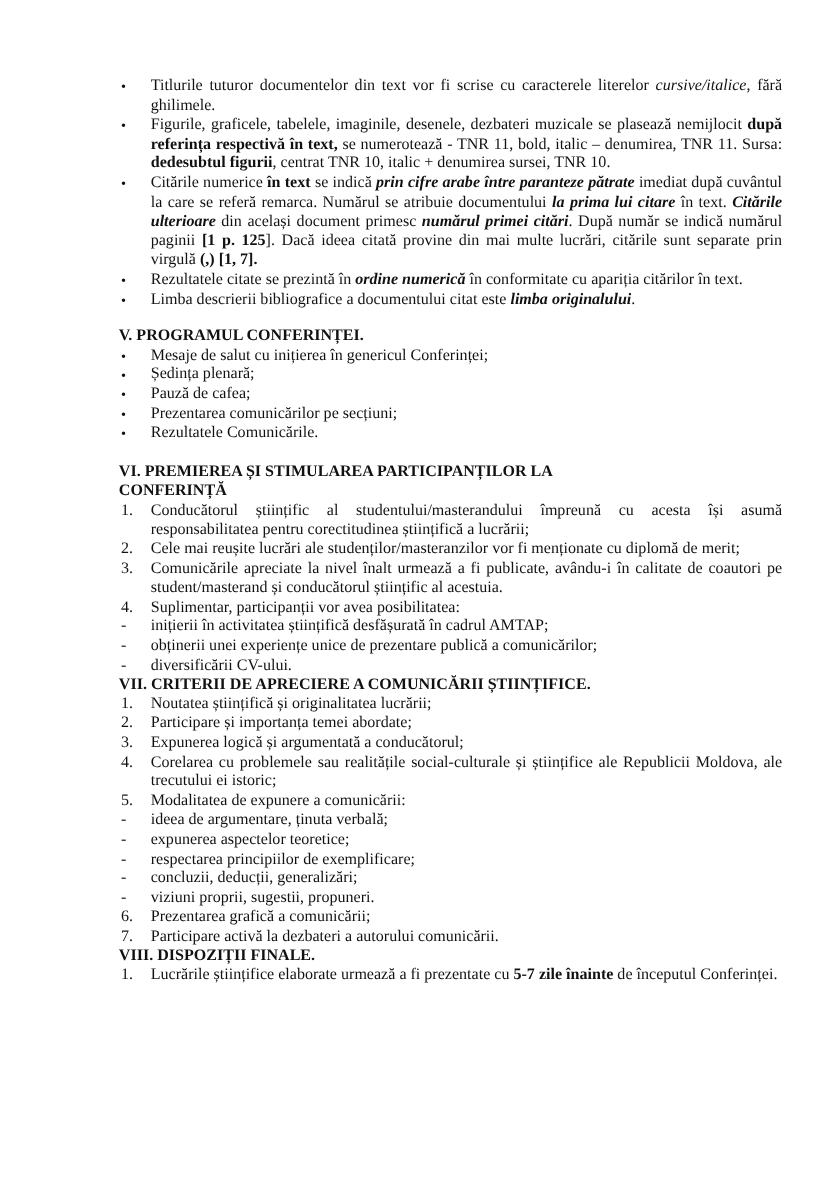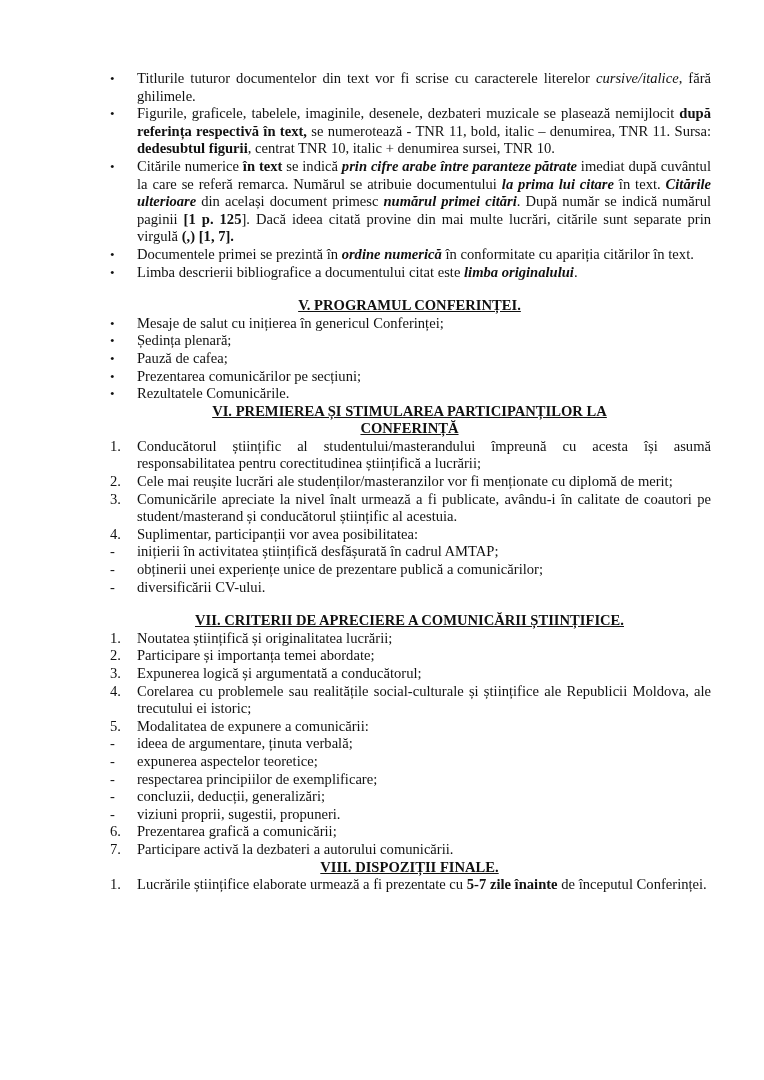--- a/index.html
+++ b/index.html
@@ -6,24 +6,24 @@
   body { width:764px; height:1080px; position:relative; overflow:hidden;
          font-family:"Liberation Serif", serif; font-size:14.6px; color:#111; }
   .page { position:absolute; left:0; top:0; width:764px; height:1080px; }
   .content { position:absolute; left:108px; top:70px; width:603px; line-height:17.6px; }
   .li { position:relative; padding-left:29px; text-align:justify; }
   .li .mark { position:absolute; left:0; top:0; width:24px; }
   .li.bullet .mark { left:2px; font-size:13px; }
   .li.num .mark { left:2px; }
   .li.dash .mark { left:2px; }
   .li .txt { display:block; }
-  h2 { margin:0; font-size:14.6px; font-weight:bold; text-align:center; line-height:17.6px;text-decoration:underline; }
+  h2 { margin:0; font-size:14.6px; font-weight:bold; text-align:left; line-height:17.6px; }
   .h-v { margin-top:16px; }
-  .h-vi { }
-  .h-vii { margin-top:16px; }
+  .h-vi { margin-top:18px; }
+  .h-vii { }
   .h-viii { margin-top:0; }
   b { font-weight:bold; }
   i { font-style:italic;font-family:Liberation Serif, serif; }
 </style>
 </head>
 <body>
 
 <div class="page">
   <div class="content">
 
@@ -35,21 +35,21 @@
         <div class="li bullet">
           <span class="mark">•</span>
           <span class="txt"><span>Figurile, graficele, tabelele, imaginile, desenele, dezbateri muzicale se plasează nemijlocit </span><b>după referința respectivă în text,</b><span>  se numerotează - TNR 11, bold, italic – denumirea, TNR 11. Sursa: </span><b>dedesubtul figurii</b><span>, centrat TNR 10, italic + denumirea sursei, TNR 10.</span></span>
         </div>
         <div class="li bullet">
           <span class="mark">•</span>
           <span class="txt"><span>Citările numerice </span><b>în text</b><span> se indică </span><b><i>prin cifre arabe între paranteze pătrate</i></b><span> imediat după cuvântul la care se referă remarca. Numărul se atribuie documentului </span><b><i>la prima lui citare</i></b><span> în text. </span><b><i>Citările ulterioare</i></b><span> din același document primesc </span><b><i>numărul primei citări</i></b><span>. După număr se indică numărul paginii </span><b>[1 p. 125</b><span>]. Dacă ideea citată provine din mai multe lucrări, citările sunt separate prin virgulă </span><b>(,) [1, 7].</b></span>
         </div>
         <div class="li bullet">
           <span class="mark">•</span>
-          <span class="txt"><span>Documentele primei se prezintă în </span><b><i>ordine numerică</i></b><span> în conformitate cu apariția citărilor în text.</span></span>
+          <span class="txt"><span>Rezultatele citate se prezintă în </span><b><i>ordine numerică</i></b><span> în conformitate cu apariția citărilor în text.</span></span>
         </div>
         <div class="li bullet">
           <span class="mark">•</span>
           <span class="txt"><span>Limba descrierii bibliografice a documentului citat este </span><b><i>limba originalului</i></b><span>.</span></span>
         </div>
       </div>
 
     <h2 class="h-v">V. PROGRAMUL CONFERINȚEI.</h2>
     <div id="sec-v">
         <div class="li bullet">

